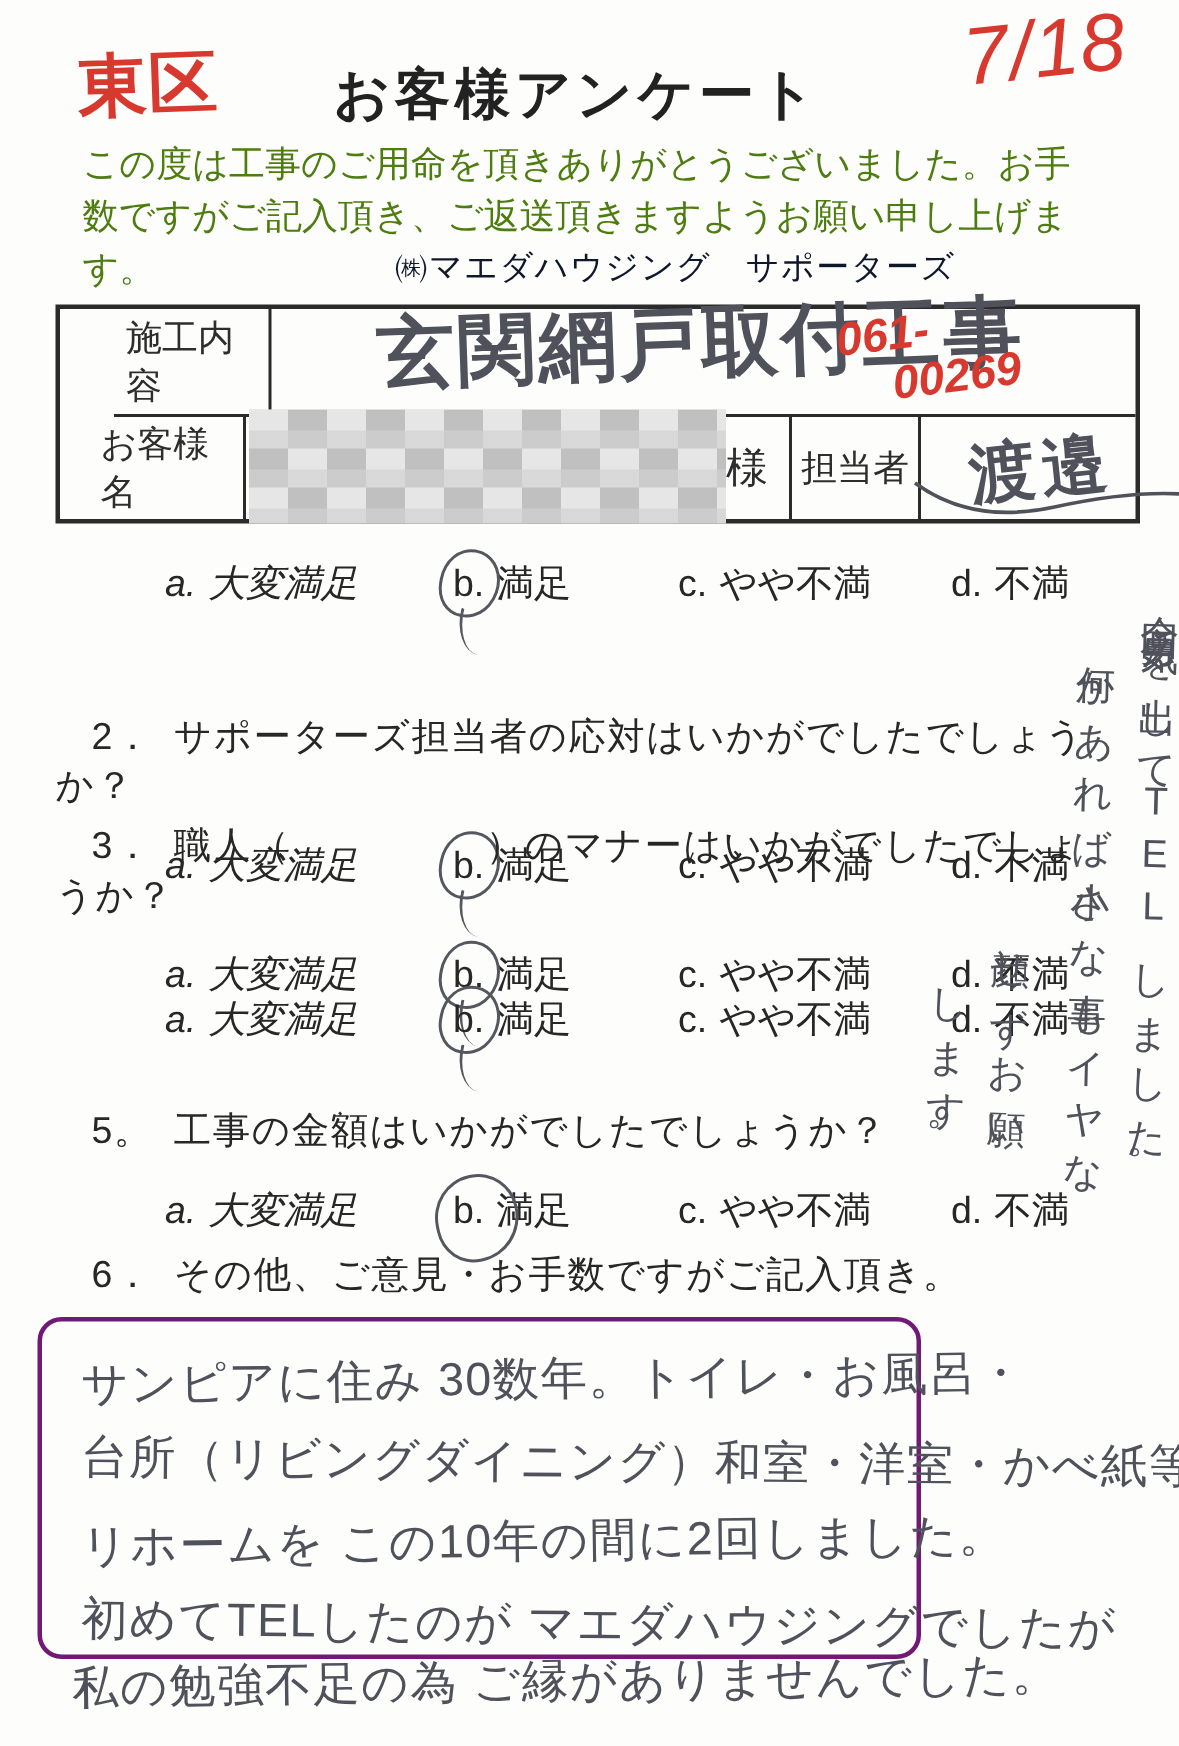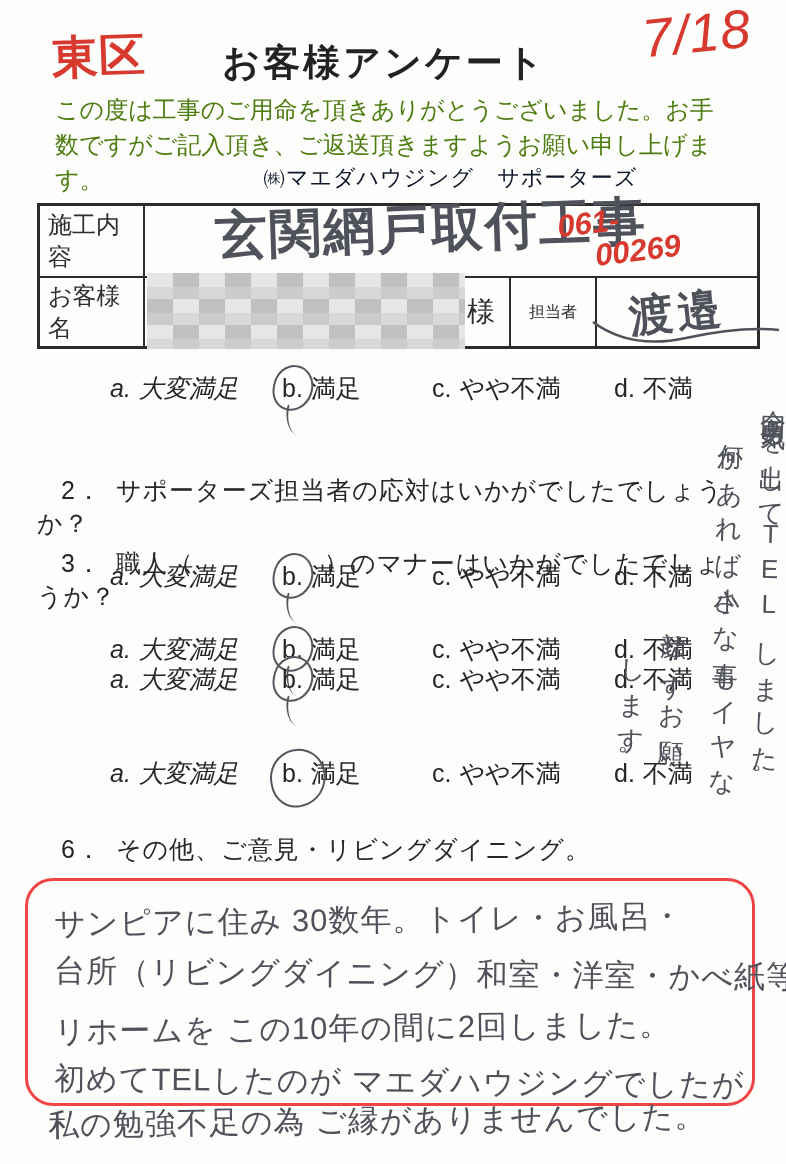--- a/index.html
+++ b/index.html
@@ -37,31 +37,31 @@
   .date-stamp {
     position: absolute; left: 642px; top: 2px;
     font-size: 54px; font-style: italic; transform: rotate(-6deg);
     letter-spacing: 1px;
   }
   
   .info-table {
     position: absolute; left: 37px; top: 203px; width: 723px;
     border: 3px solid #2b2b2b;
   }
-  .info-row { display: flex; height: 70px; }
+  .info-row { display: flex; height: 70px; margin-left: 36px; }
   .info-row + .info-row { border-top: 2px solid #2b2b2b; justify-content: center; }
   .cell { display: flex; align-items: center; }
   .cell-label {
     width: 105px; flex: none; padding-left: 8px;
     font-size: 24px; color: #2d2d2d;
     border-right: 2px solid #2b2b2b;
   }
   .cell-staff-label {
     width: 88px; flex: none; justify-content: center;
-    font-size: 16px; color: #2d2d2d;
+    font-size: 24px; color: #2d2d2d;
     border-left: 2px solid #2b2b2b; border-right: 2px solid #2b2b2b;
   }
   .cell-grow { flex: 1; position: relative; }
   .construction-hw {
     position: absolute; left: 70px; top: -12px;
     font-size: 52px; font-weight: bold; letter-spacing: 2px;
     transform: rotate(-2deg); white-space: nowrap;
   }
   .ref-number {
     position: absolute; right: 78px; top: -2px;
@@ -81,21 +81,21 @@
   .staff-cell { width: 160px; flex: none; position: relative; justify-content: center; }
   .staff-hw { font-size: 44px; font-weight: bold; transform: rotate(-6deg); letter-spacing: 4px; }
   .staff-swoosh { position: absolute; right: -24px; bottom: -6px; overflow: visible; }
   
   .question { position: absolute; left: 37px; width: 690px; }
   .q-head { font-size: 25px; color: #272727; letter-spacing: 1px; }
   .q-num { display: inline-block; margin-left: 24px; margin-right: 14px; }
   .opts { margin: 20px 0 0 73px; font-size: 25px; color: #272727; white-space: nowrap; }
   .opt { display: inline-block; }
   .opt-a { width: 172px; font-style: italic; }
-  .opt-b { width: 150px; }
+  .opt-b { width: 150px; margin-left: 20px; }
   .opt-c { width: 182px; }
   .okey { margin-right: 8px; }
   
   .circ { position: relative; display: inline-block; }
   .circ::before {
     content: ""; position: absolute; left: -9px; top: -9px;
     width: 36px; height: 42px;
     border: 2.5px solid #55575f; border-radius: 52% 48% 55% 45%;
     transform: rotate(10deg);
   }
@@ -111,22 +111,22 @@
   }
   
   .vnote {
     position: absolute;
     writing-mode: vertical-rl; text-orientation: upright;
     font-size: 26px; letter-spacing: 5px; line-height: 1.1;
     transform: rotate(1.5deg);
   }
   
   .comment-box {
-    position: absolute; left: 25px; top: 878px; width: 730px; height: 228px;
-    border: 3px solid #ef4444; border-radius: 28px;
+    position: absolute; left: 25px; top: 878px; width: 589px; height: 228px;
+    border: 3px solid #701a75; border-radius: 16px;
     padding: 12px 20px 0 26px;
   }
   .c-line { font-size: 31px; line-height: 54px; white-space: nowrap; letter-spacing: 1px; }
   .c-line:nth-child(odd) { transform: rotate(-0.7deg); }
   .c-line:nth-child(even) { transform: rotate(0.5deg); }
   .c-overflow {
     position: absolute; left: 48px; top: 1100px;
     font-size: 31px; letter-spacing: 1px; white-space: nowrap;
     transform: rotate(-0.8deg);
   }
@@ -184,27 +184,28 @@
   </div>
 </div>
 
 <div class="question" style="top:643px">
   <div class="opts">
     <span class="opt opt-a"><span class="okey">a.</span><span>大変満足</span></span><span class="opt opt-b"><span class="circ tail"><span class="okey">b.</span></span><span>満足</span></span><span class="opt opt-c"><span class="okey">c.</span><span>やや不満</span></span><span class="opt"><span class="okey">d.</span><span>不満</span></span>
   </div>
 </div>
 
 <div class="question" style="top:737px">
+  <div class="q-head"><span class="q-num">5。</span><span>工事の金額はいかがでしたでしょうか？</span></div>
   <div class="opts">
     <span class="opt opt-a"><span class="okey">a.</span><span>大変満足</span></span><span class="opt opt-b"><span class="circ big"><span class="okey">b.</span></span><span>満足</span></span><span class="opt opt-c"><span class="okey">c.</span><span>やや不満</span></span><span class="opt"><span class="okey">d.</span><span>不満</span></span>
   </div>
 </div>
 
 <div class="question" style="top:833px">
-  <div class="q-head"><span class="q-num">6．</span><span>その他、ご意見・リビングダイニング。</span></div>
+  <div class="q-head"><span class="q-num">6．</span><span>その他、ご意見・お手数ですがご記入頂き。</span></div>
 </div>
 
 <div class="vnote hw" style="right:4px;  top:390px; height:520px">今回勇気を出してTELしました。</div>
 <div class="vnote hw" style="right:46px; top:424px; height:470px">何かあれば小さな事もイヤな</div>
 <div class="vnote hw" style="right:100px; top:612px; height:240px">顔せずお願い</div>
 <div class="vnote hw" style="right:140px; top:640px; height:160px">します。</div>
 
 <div class="comment-box">
   <div class="hw c-line">サンピアに住み 30数年。トイレ・お風呂・</div>
   <div class="hw c-line">台所（リビングダイニング）和室・洋室・かべ紙等</div>

